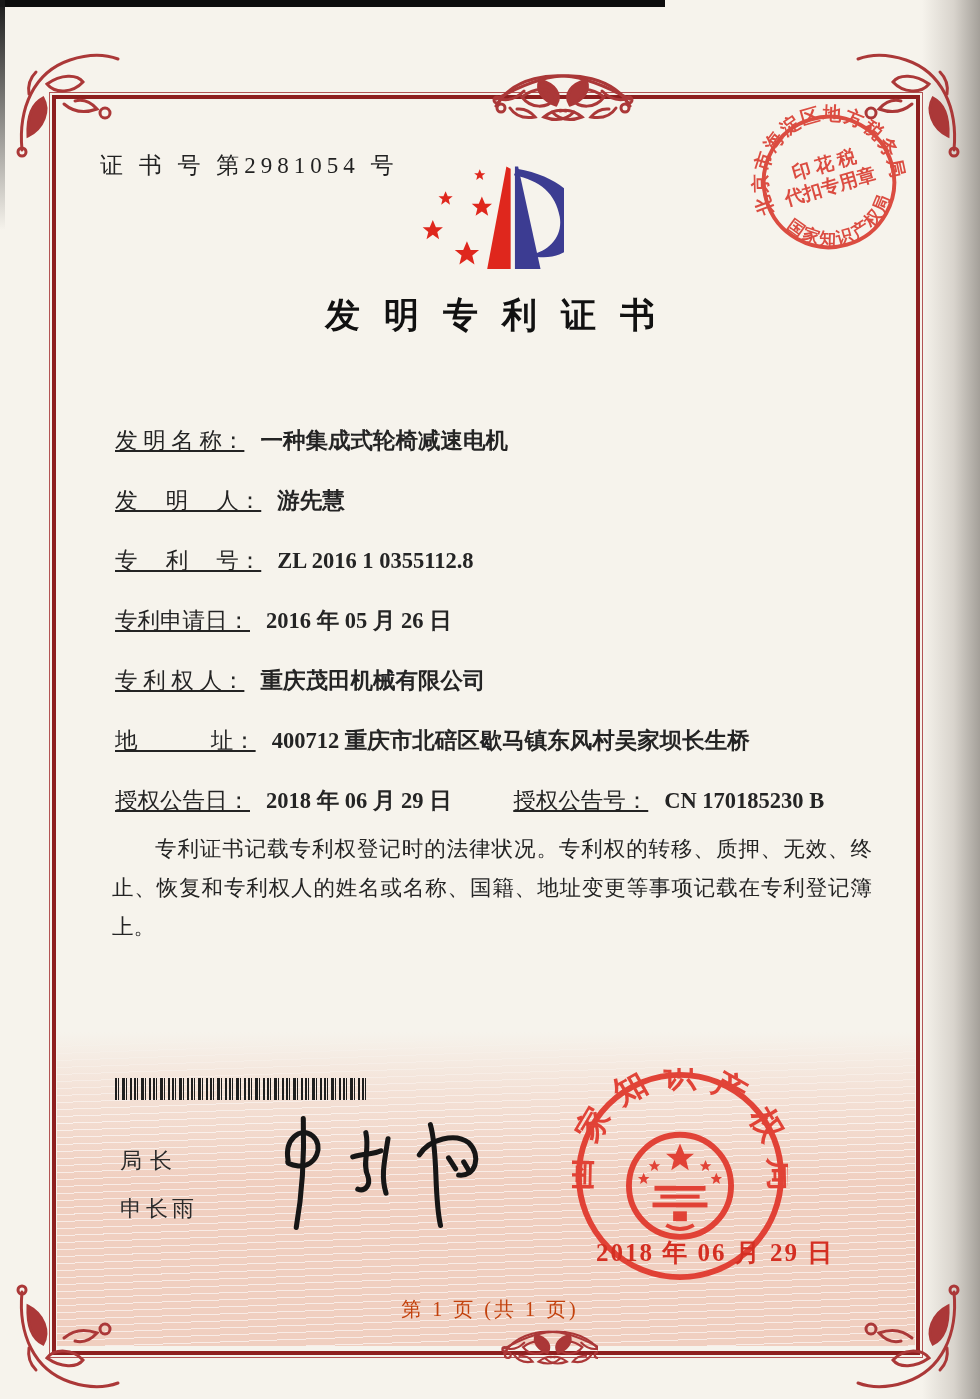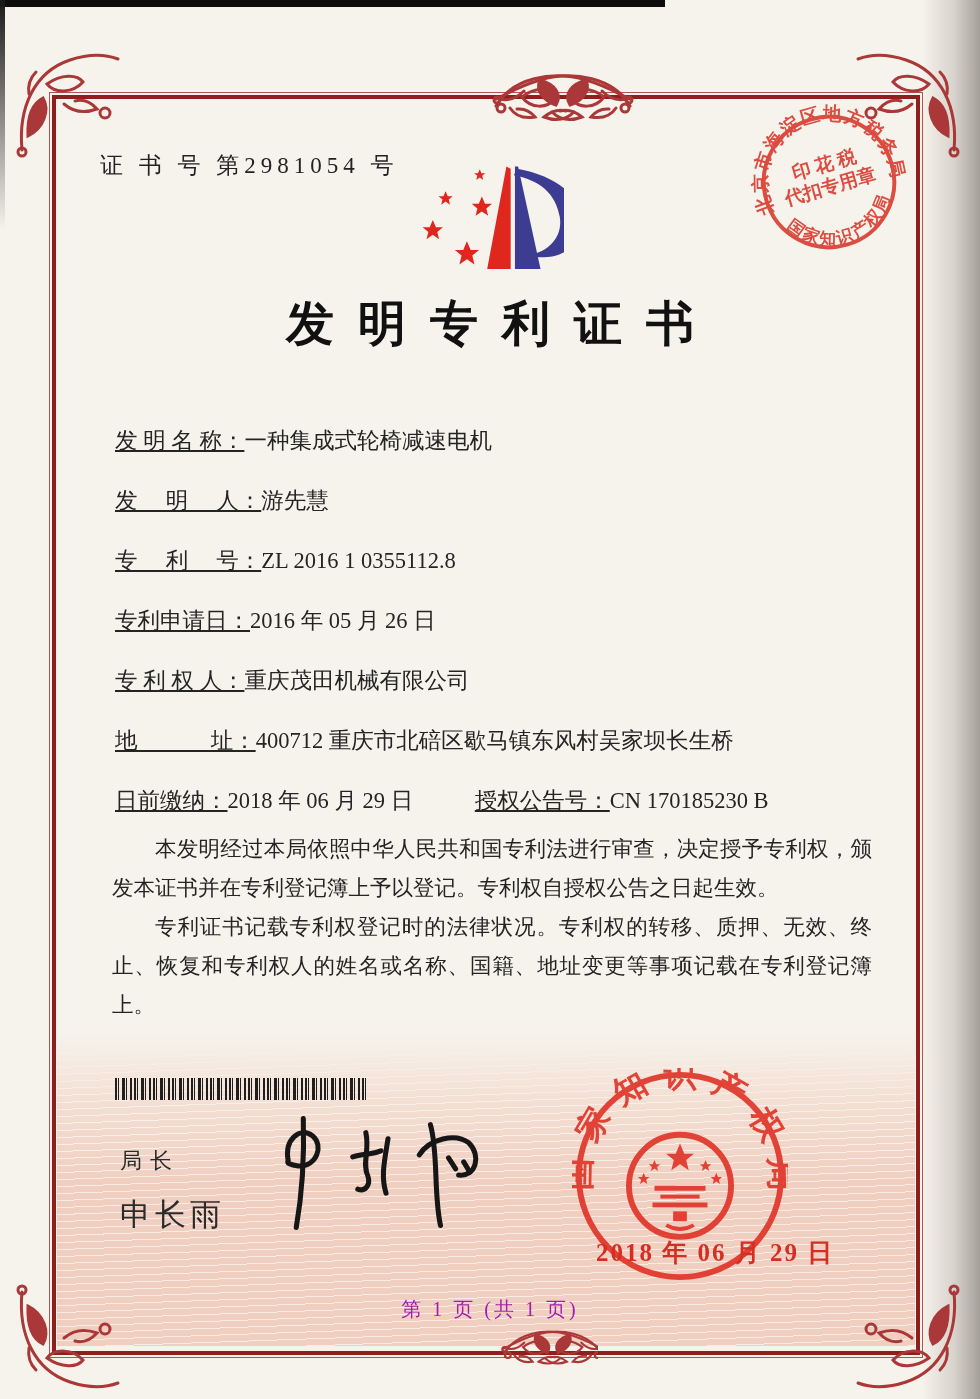--- a/index.html
+++ b/index.html
@@ -14,38 +14,38 @@
   .frame{position:absolute;left:52px;top:95px;width:860px;height:1252px;
       border:4px solid #8e1f1f;outline:1px solid #b25454;outline-offset:2px;}
   
   .guilloche{position:absolute;left:57px;top:1032px;width:858px;height:314px;
       background:linear-gradient(180deg,rgba(242,211,197,0) 0,rgba(242,211,197,.55) 60px,#f0cfc0 150px);}
   .guilloche::after{content:"";position:absolute;inset:0;
       background:repeating-linear-gradient(178deg,rgba(255,255,255,.6) 0 1px,rgba(255,255,255,0) 1px 7px);
       -webkit-mask-image:linear-gradient(180deg,transparent,#000 90px);
       mask-image:linear-gradient(180deg,transparent,#000 90px);}
   .cert-no{position:absolute;left:100px;top:150px;font-size:23px;letter-spacing:5px;color:#222;font-family:Liberation Serif, serif;}
-  .title{position:absolute;left:0;top:292px;width:100%;text-align:center;font-size:48px;font-weight:bold;
+  .title{position:absolute;left:0;top:292px;width:100%;text-align:center;font-size:35px;font-weight:bold;
       letter-spacing:24px;text-indent:24px;color:#111;}
   .fields{position:absolute;left:115px;top:0;width:760px;font-size:22.5px;}
   .frow{position:absolute;white-space:nowrap;color:#242424;}
   .frow .lab{color:#242424;text-decoration:underline;}
-  .frow .val{margin-left:0;}
+  .frow .val{margin-left:16px;font-weight:bold;}
   .paras{position:absolute;left:112px;top:830px;width:760px;font-size:21.5px;line-height:39px;
       text-align:justify;color:#242424;}
   .paras p{margin:0;text-indent:2em;}
   .barcode{position:absolute;left:115px;top:1078px;width:252px;height:22px;
       background:repeating-linear-gradient(90deg,#1e1e1e 0 2px,transparent 2px 3px,#1e1e1e 3px 4px,transparent 4px 7px,#1e1e1e 7px 10px,transparent 10px 11px,#1e1e1e 11px 12px,transparent 12px 15px,#1e1e1e 15px 17px,transparent 17px 19px);}
   .role{position:absolute;left:120px;top:1146px;font-size:22px;letter-spacing:8px;font-family:"Liberation Sans","DejaVu Sans",sans-serif;}
-  .signer{position:absolute;left:120px;top:1194px;font-size:31px;letter-spacing:4px;font-family:"Liberation Sans","DejaVu Sans",sans-serif;}
+  .signer{position:absolute;left:120px;top:1194px;font-size:22px;letter-spacing:4px;font-family:"Liberation Sans","DejaVu Sans",sans-serif;}
   .sig-svg{position:absolute;left:268px;top:1112px;}
   .stamp-tax{position:absolute;left:745px;top:98px;transform:rotate(-16deg);}
   .stamp-sipo{position:absolute;left:572px;top:1068px;}
   .stamp-date{position:absolute;left:596px;top:1236px;font-size:25px;color:#d42f22;letter-spacing:2px;font-weight:bold;}
-  .footer{position:absolute;left:0;top:1296px;width:100%;text-align:center;font-size:20px;letter-spacing:3px;color:#a21caf;}
+  .footer{position:absolute;left:0;top:1296px;width:100%;text-align:center;font-size:20px;letter-spacing:3px;color:#c2410c;}
   .orn{position:absolute;color:#ab3838;}
   svg text{font-family:"Liberation Serif","DejaVu Serif",serif;}
 </style>
 </head>
 <body>
 
 <div id="page">
 
   <svg width="0" height="0" style="position:absolute" aria-hidden="true">
     <defs>
@@ -136,27 +136,26 @@
   <div class="title">发明专利证书</div>
 
   <div class="fields">
     <div class="frow" style="left:0;top:425px"><span class="lab">发 明 名 称：</span><span class="val">一种集成式轮椅减速电机</span></div>
     <div class="frow" style="left:0;top:485px"><span class="lab">发　 明　 人：</span><span class="val">游先慧</span></div>
     <div class="frow" style="left:0;top:545px"><span class="lab">专　 利　 号：</span><span class="val">ZL 2016 1 0355112.8</span></div>
     <div class="frow" style="left:0;top:605px"><span class="lab">专利申请日：</span><span class="val">2016 年 05 月 26 日</span></div>
     <div class="frow" style="left:0;top:665px"><span class="lab">专 利 权 人：</span><span class="val">重庆茂田机械有限公司</span></div>
     <div class="frow" style="left:0;top:725px"><span class="lab">地　　　 址：</span><span class="val">400712 重庆市北碚区歇马镇东风村吴家坝长生桥</span></div>
     <div class="frow" style="left:0;top:785px">
-      <span class="lab">日前缴纳：</span><span class="val">2018 年 06 月 29 日</span>
+      <span class="lab">授权公告日：</span><span class="val">2018 年 06 月 29 日</span>
       <span style="margin-left:56px"><span class="lab">授权公告号：</span><span class="val">CN 170185230 B</span></span>
     </div>
   </div>
 
   <div class="paras">
-    <p>本发明经过本局依照中华人民共和国专利法进行审查，决定授予专利权，颁发本证书并在专利登记簿上予以登记。专利权自授权公告之日起生效。</p>
     <p>专利证书记载专利权登记时的法律状况。专利权的转移、质押、无效、终止、恢复和专利权人的姓名或名称、国籍、地址变更等事项记载在专利登记簿上。</p>
   </div>
 
   <div class="barcode"></div>
 
   <div class="role">局长</div>
   <div class="signer">申长雨</div>
   <svg class="sig-svg" width="232" height="122" viewBox="0 0 230 120">
     <g fill="none" stroke="#161616" stroke-width="5" stroke-linecap="round" stroke-linejoin="round">
       <path d="M20,48 C16,26 32,14 44,23 C56,33 48,54 30,53 C22,52 18,50 20,48"></path>

